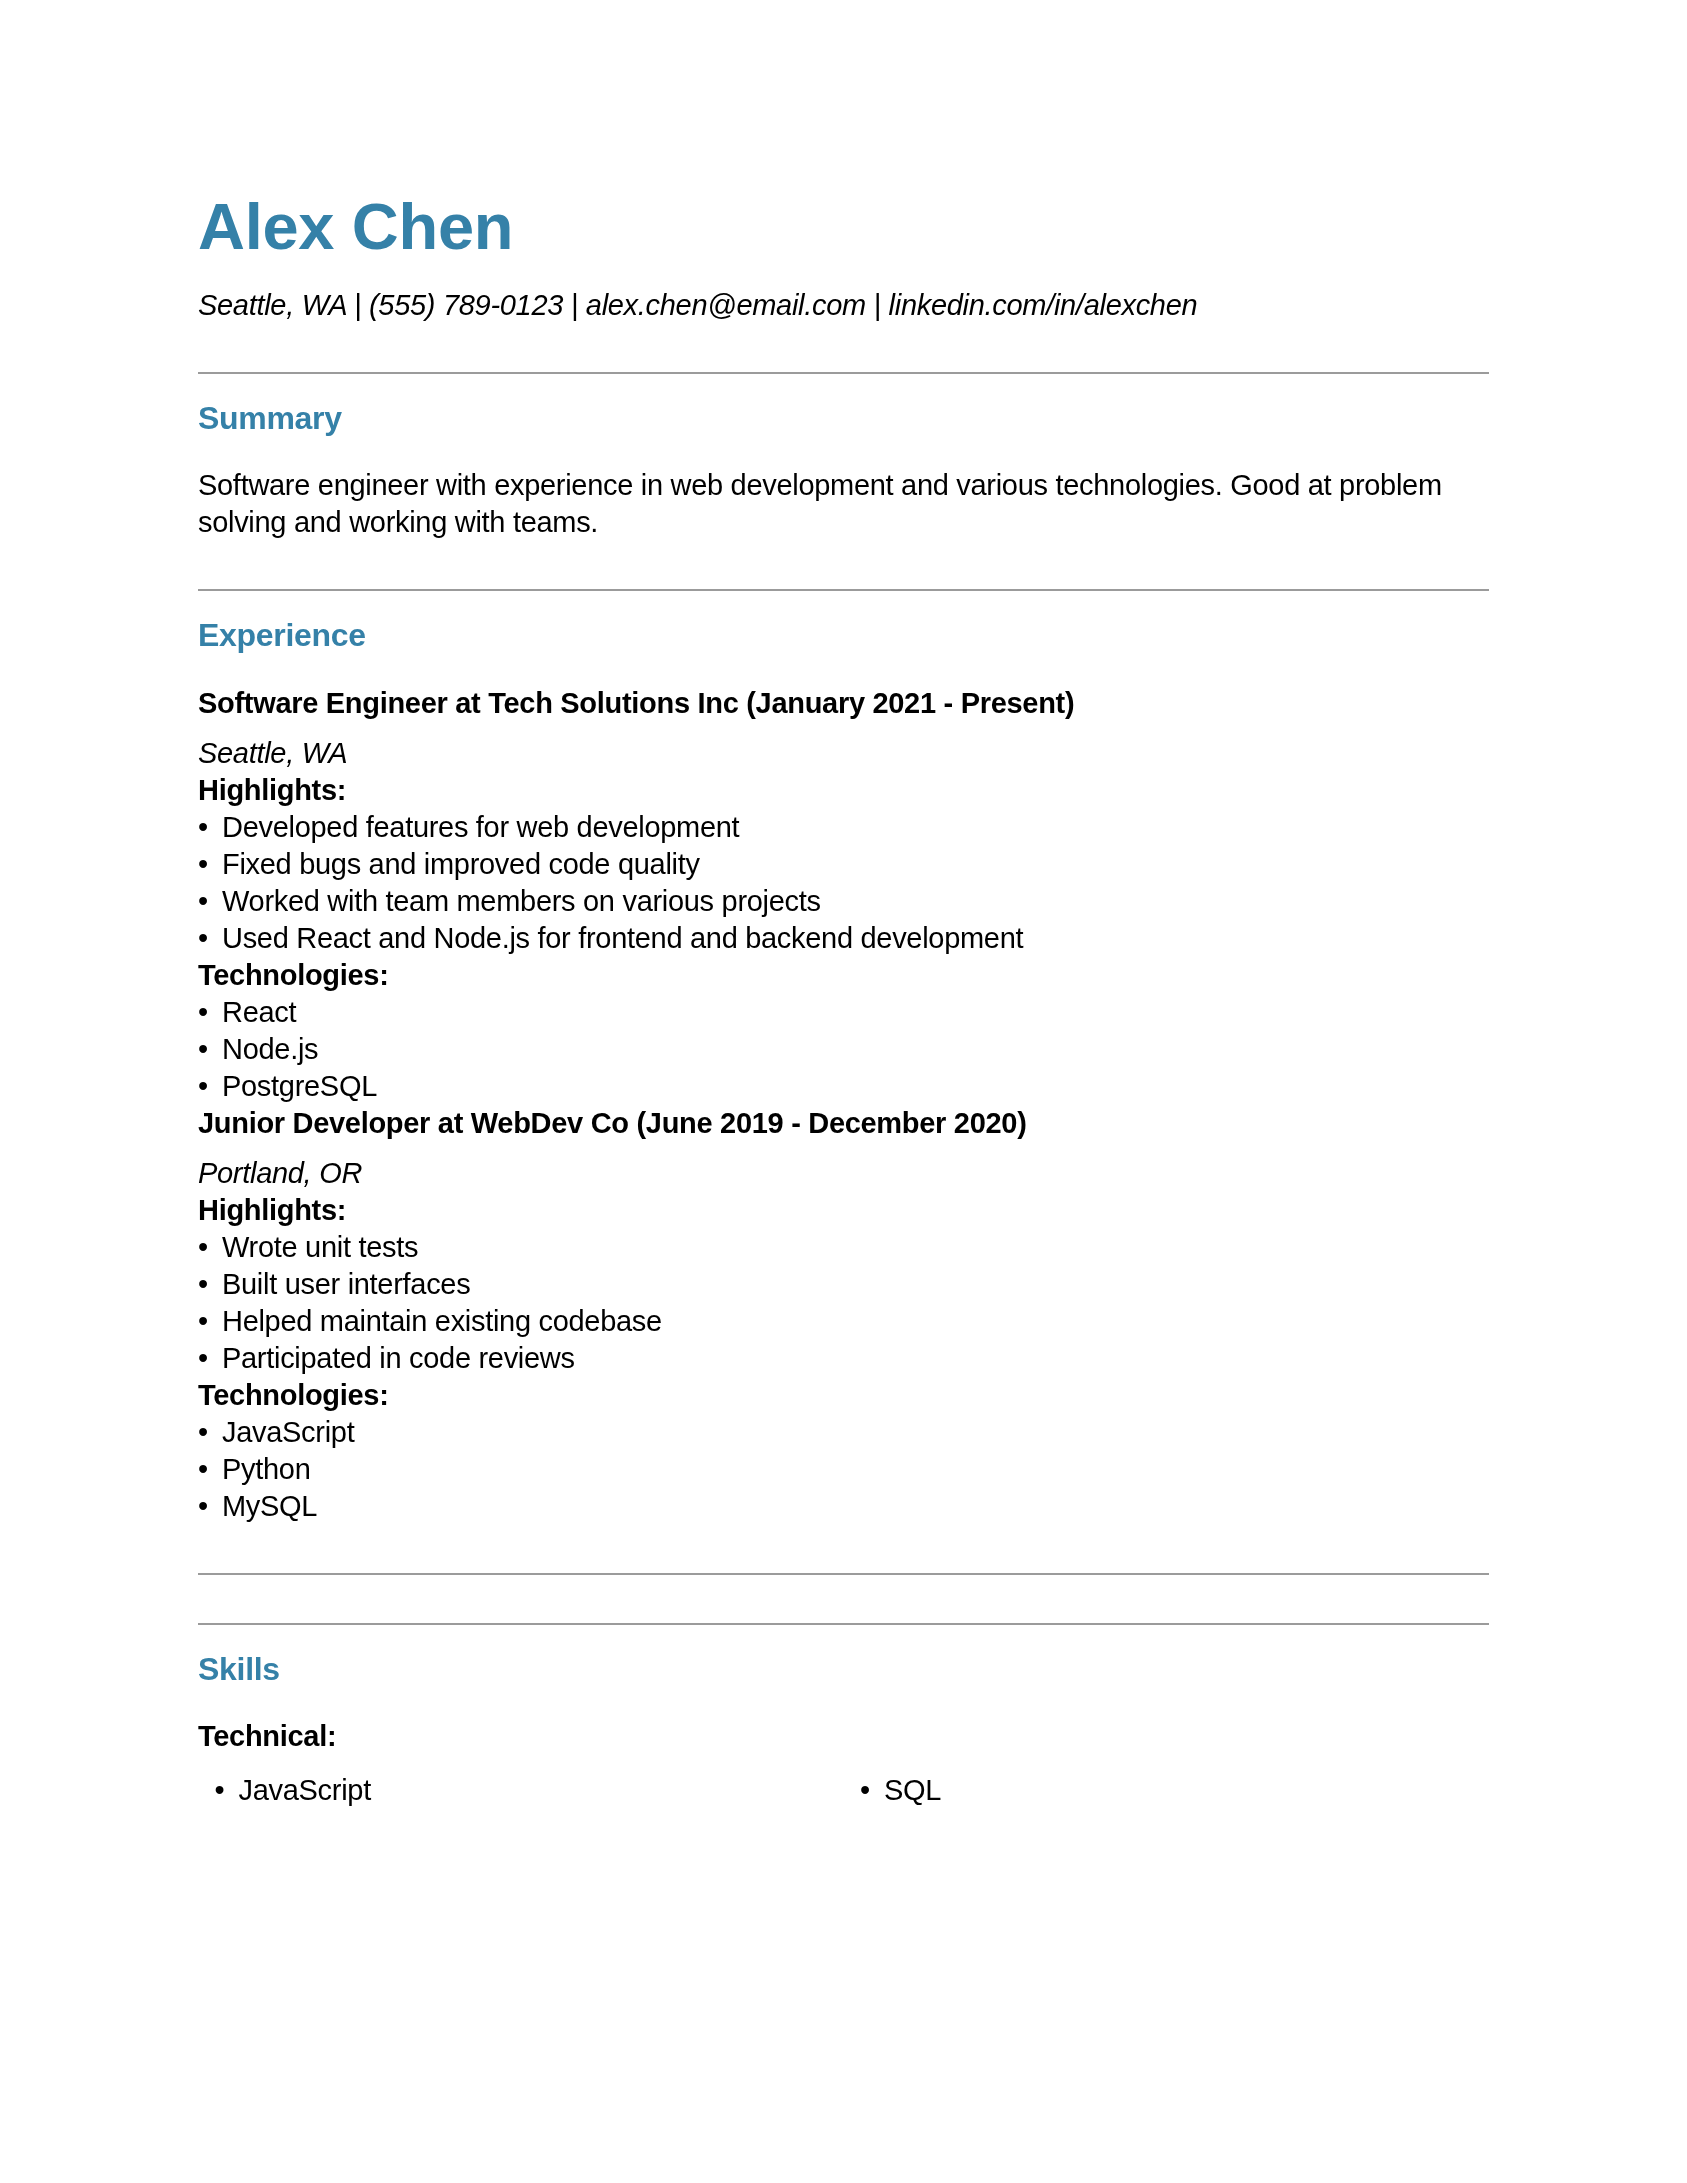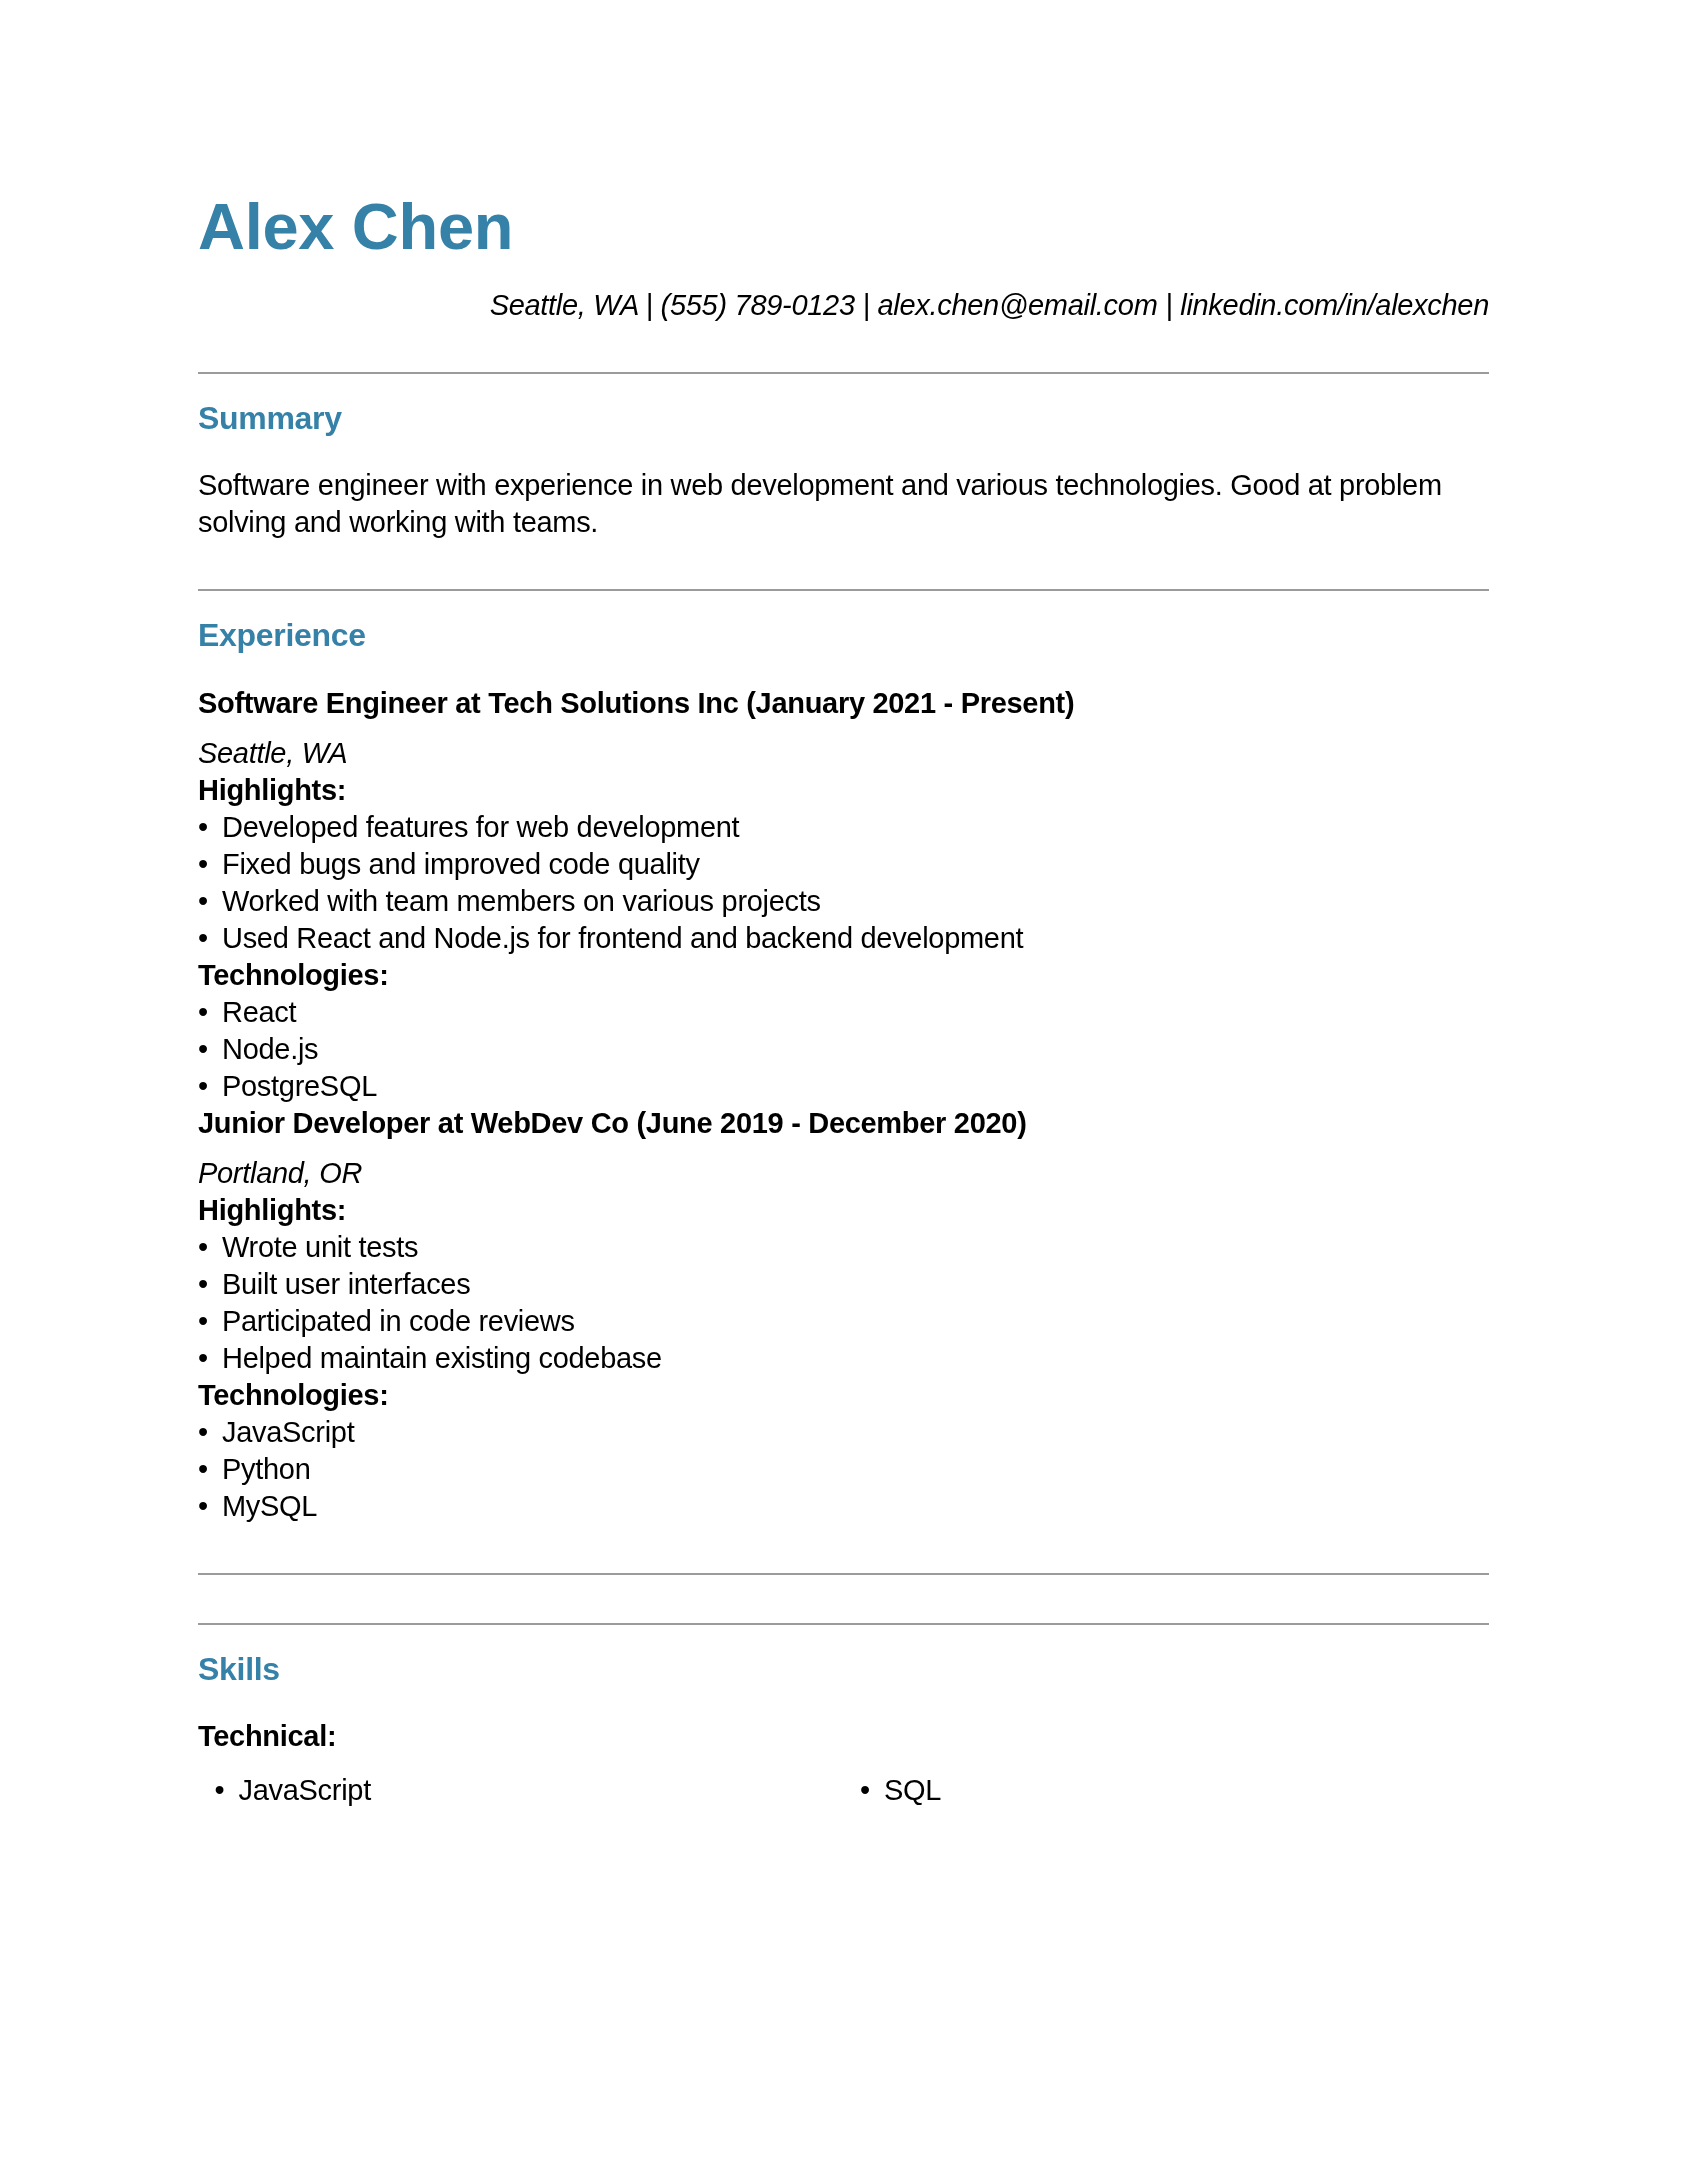--- a/index.html
+++ b/index.html
@@ -25,21 +25,20 @@
     margin: 0;
     font-size: 65px;
     line-height: 79px;
     font-weight: bold;
     text-align: left;
     color: #3581A8;
   }
   p.contact {
     margin: 20.5px 0 0 0;
     font-style: italic;
-    text-align: right;
   }
   hr.rule {
     border: none;
     border-top: 2.6px solid #9B9B9B;
     margin: 48px 0 21px 0;
   }
   h2.section-heading {
     margin: 0;
     font-size: 32px;
     line-height: 46px;
@@ -110,22 +109,22 @@
           </div>
       </div>
 
       <div class="job">
         <div class="bold-line">Junior Developer at WebDev Co (June 2019 - December 2020)</div>
         <div class="italic-line">Portland, OR</div>
         <div class="bold-line">Highlights:</div>
         <div>
             <div class="bullet-line"><span class="bullet">•</span><span>Wrote unit tests</span></div>
             <div class="bullet-line"><span class="bullet">•</span><span>Built user interfaces</span></div>
+            <div class="bullet-line"><span class="bullet">•</span><span>Helped maintain existing codebase</span></div>
             <div class="bullet-line"><span class="bullet">•</span><span>Participated in code reviews</span></div>
-            <div class="bullet-line"><span class="bullet">•</span><span>Helped maintain existing codebase</span></div>
           </div>
         <div class="bold-line">Technologies:</div>
         <div>
             <div class="bullet-line"><span class="bullet">•</span><span>JavaScript</span></div>
             <div class="bullet-line"><span class="bullet">•</span><span>Python</span></div>
             <div class="bullet-line"><span class="bullet">•</span><span>MySQL</span></div>
           </div>
       </div>
 
     </div>

